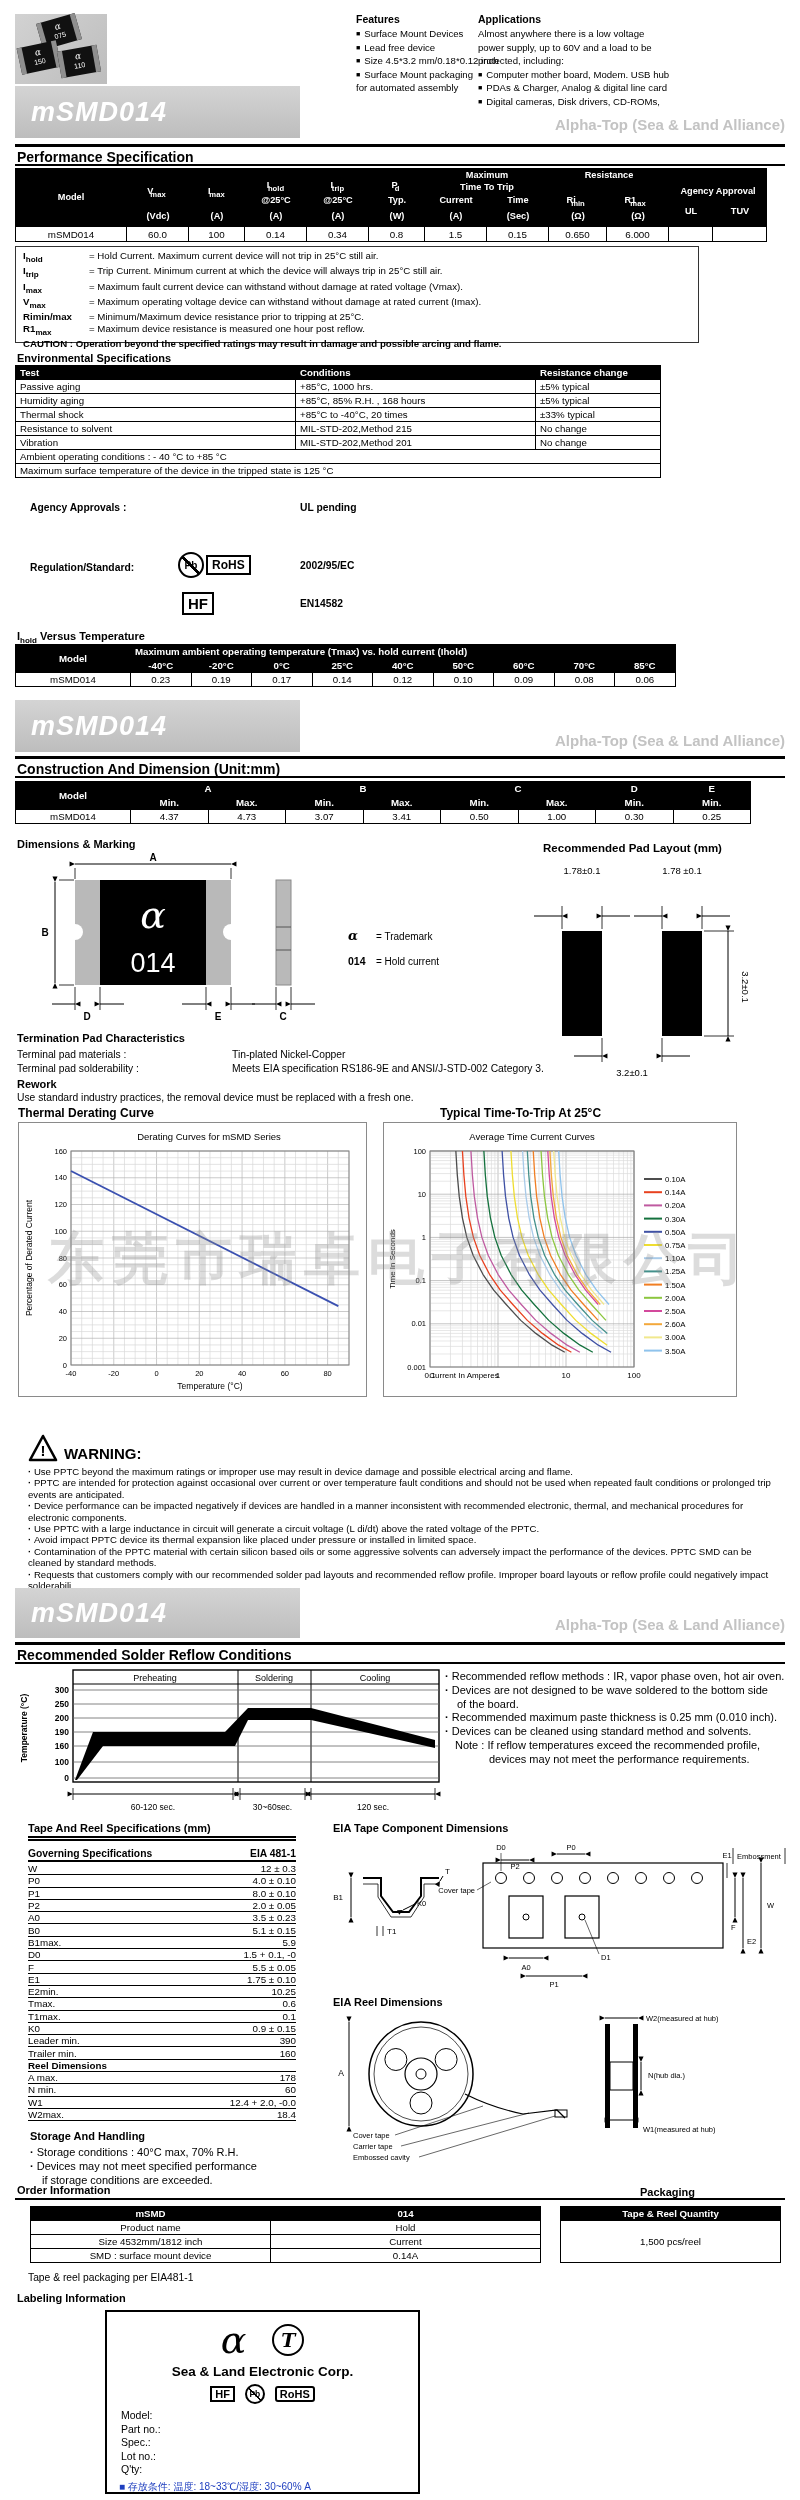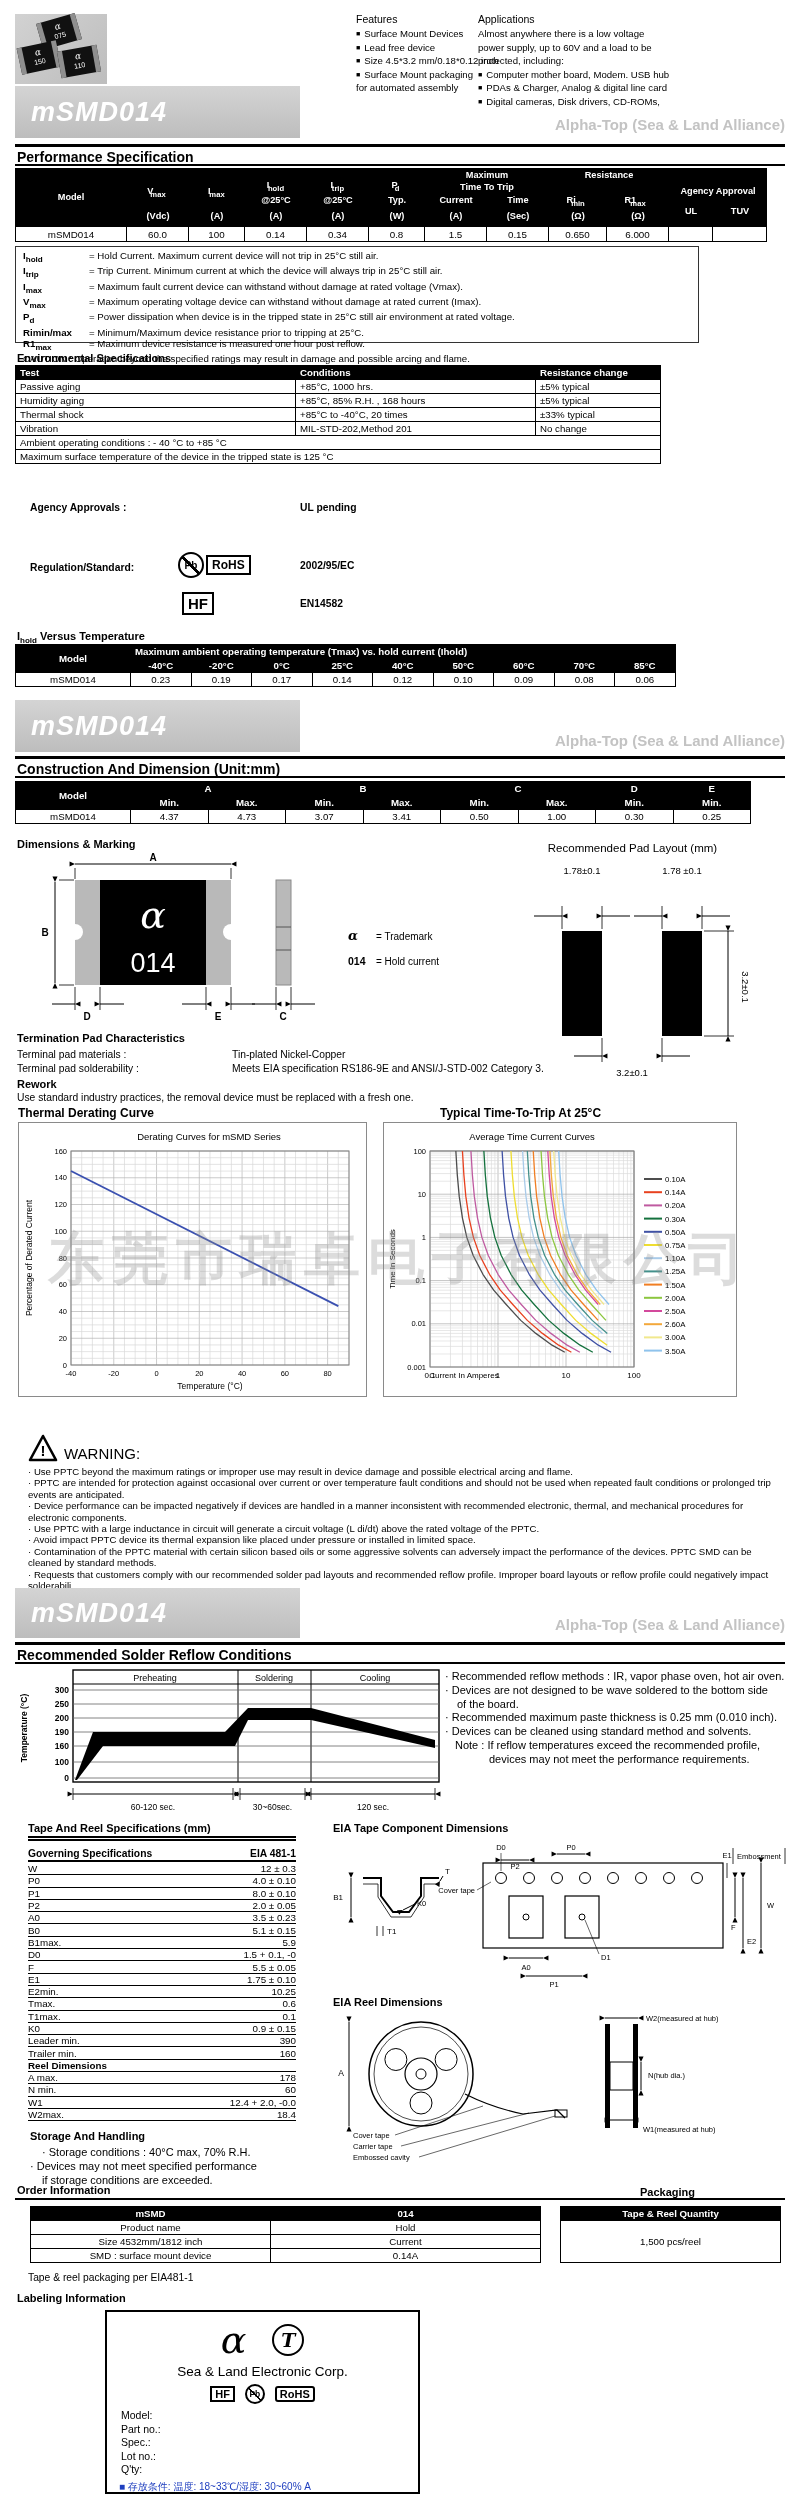--- a/index.html
+++ b/index.html
@@ -1,19 +1,19 @@
 <!DOCTYPE html>
 <html><head>
 <meta charset="utf-8">
 <style>
 *{box-sizing:border-box;margin:0;padding:0}
 body{background:#e8e8e8;font-family:"Liberation Sans",sans-serif;color:#000}
 #page{position:relative;width:800px;height:2500px;background:#fff;margin:0 auto;overflow:hidden}
 .abs{position:absolute}
-.b{font-weight:400}
+.b{font-weight:700}
 svg{font-family:"Liberation Sans",sans-serif;display:block}
 .banner{background:linear-gradient(#d4d4d4,#bdbdbd);color:#fff;font-style:italic;font-weight:700;font-size:27px;display:flex;align-items:center;padding-left:16px;letter-spacing:1px}
 .alliance{font-weight:700;font-size:15px;color:#c3c3c3;text-align:right;white-space:nowrap}
 .sechead{font-weight:700;font-size:14px}
 .h11{font-weight:700;font-size:11px}
 .rule3{background:#000;height:3px}
 .rule2{background:#000;height:2px}
 .rule1{background:#000;height:1.5px}
 .listline{font-size:9.6px;line-height:13.5px;white-space:nowrap}
 .sq{font-size:7px;vertical-align:1px;margin-right:4px}
@@ -137,21 +137,20 @@
       <div class="c" style="width: 62px;">6.000</div>
       <div class="c" style="width: 44px;"></div>
       <div class="c" style="width: 54px;"></div>
     </div>
 
   <div id="perf-notes" class="abs notesbox" style="left:15px;top:246px;width:684px;height:97px">
       <div><span class="noteterm">I<sub>hold</sub></span><span>= Hold Current. Maximum current device will not trip in 25°C still air.</span></div>
       <div><span class="noteterm">I<sub>trip</sub></span><span>= Trip Current. Minimum current at which the device will always trip in 25°C still air.</span></div>
       <div><span class="noteterm">I<sub>max</sub></span><span>= Maximum fault current device can withstand without damage at rated voltage (Vmax).</span></div>
       <div><span class="noteterm">V<sub>max</sub></span><span>= Maximum operating voltage device can withstand without damage at rated current (Imax).</span></div>
-      <div><span class="noteterm">P<sub>d</sub></span><span>= Power dissipation when device is in the tripped state in 25°C still air environment at rated voltage.</span></div>
       <div><span class="noteterm">Rimin/max</span><span>= Minimum/Maximum device resistance prior to tripping at 25°C.</span></div>
       <div><span class="noteterm">R1<sub>max</sub></span><span>= Maximum device resistance is measured one hour post reflow.</span></div>
       <div class="b">CAUTION : Operation beyond the specified ratings may result in damage and possible arcing and flame.</div>
     </div>
 
   <div class="abs h11" style="left:17px;top:352px">Environmental Specifications</div>
   <div id="env-table" class="abs" style="left:15px;top:365px">
       <table class="tbl" style="width: 645px;">
         <colgroup>
           <col style="width: 280px;">
@@ -171,20 +170,25 @@
           </tr>
           <tr>
             <td>Humidity aging</td>
             <td>+85°C, 85% R.H. , 168 hours</td>
             <td>±5% typical</td>
           </tr>
           <tr>
             <td>Thermal shock</td>
             <td>+85°C to -40°C, 20 times</td>
             <td>±33% typical</td>
+          </tr>
+          <tr>
+            <td>Resistance to solvent</td>
+            <td>MIL-STD-202,Method 215</td>
+            <td>No change</td>
           </tr>
           <tr>
             <td>Vibration</td>
             <td>MIL-STD-202,Method 201</td>
             <td>No change</td>
           </tr>
           <tr>
             <td colspan="3">Ambient operating conditions : - 40 °C to +85 °C</td>
           </tr>
           <tr>
@@ -907,21 +911,21 @@
         <text x="315" y="68" font-size="7.5" text-anchor="start" fill="#000">N(hub dia.)</text>
         <line x1="277" y1="110" x2="300" y2="110" stroke="#000" stroke-width="1"></line>
         <polygon points="277,110 271.57556714789763,112.56427928140297 271.57556714789763,107.43572071859703" fill="#000"></polygon>
         <polygon points="300,110 305.42443285210237,107.43572071859703 305.42443285210237,112.56427928140297" fill="#000"></polygon>
         <text x="310" y="122" font-size="7.5" text-anchor="start" fill="#000">W1(measured at hub)</text>
       </svg>
     </div>
 
   <div class="abs h11" style="left:30px;top:2130px">Storage And Handling</div>
   <div id="storage-list" class="abs" style="left:30px;top:2146px;width:300px">
-      <div class="rbul" style="padding-left: 0px; margin-left: 12px;"><span class="b">· </span><span>Storage conditions : 40°C max, 70% R.H.</span></div>
+      <div class="rbul" style="padding-left: 0px;"><span class="b">· </span><span>Storage conditions : 40°C max, 70% R.H.</span></div>
       <div class="rbul" style="padding-left: 0px;"><span class="b">· </span><span>Devices may not meet specified performance</span></div>
       <div class="rbul" style="padding-left: 12px;"><span>if storage conditions are exceeded.</span></div>
     </div>
 
   <div class="abs h11" style="left:17px;top:2184px">Order Information</div>
   <div class="abs rule1" style="left:15px;top:2198px;width:770px"></div>
   <div class="abs h11" style="left:640px;top:2186px">Packaging</div>
   <div id="order-left" class="abs" style="left:30px;top:2206px">
       <table class="tbl" style="width: 510px;">
         <colgroup>

